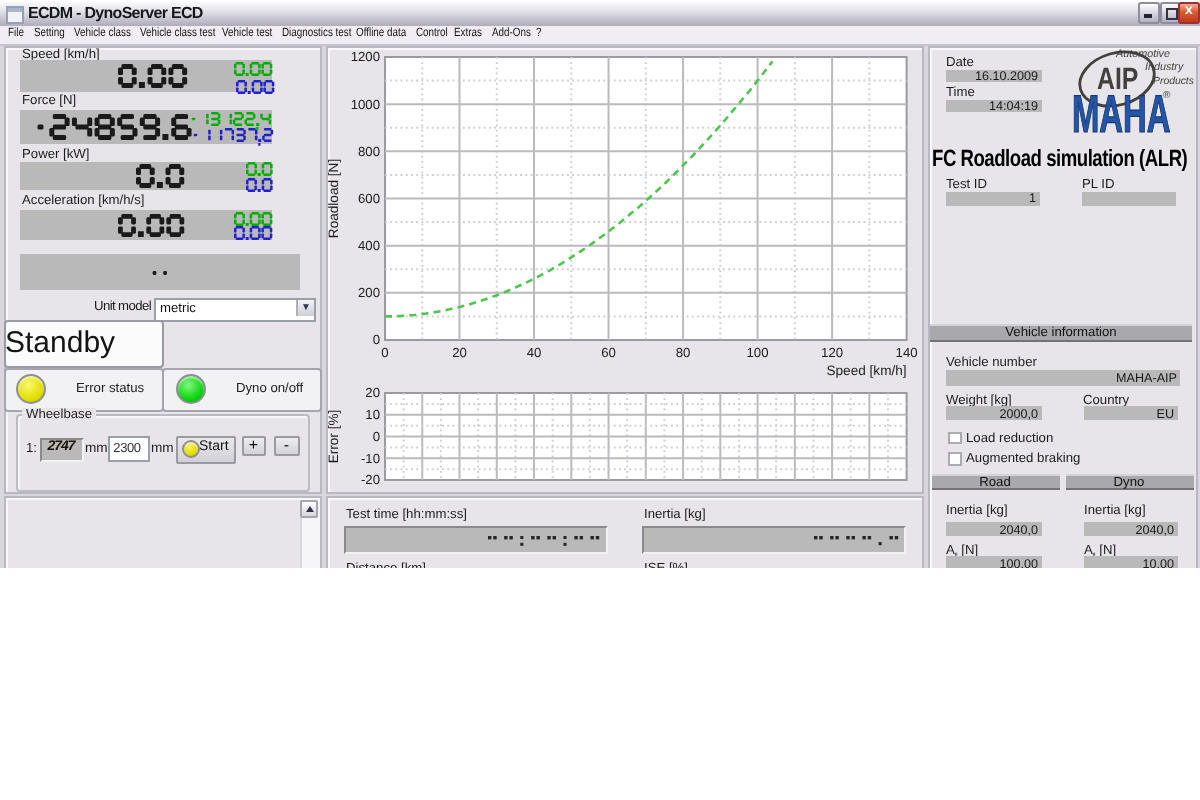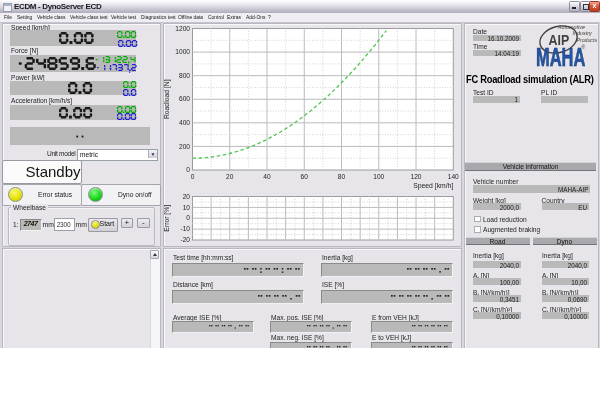--- a/index.html
+++ b/index.html
@@ -1,16 +1,16 @@
 <!DOCTYPE html>
 <html><head>
 <meta charset="utf-8">
 <style>
 html,body{margin:0;padding:0;}
-#root{position:relative;width:600px;height:348px;overflow:hidden;
+#root{position:relative;width:600px;height:284px;overflow:hidden;
   font-family:"Liberation Sans",sans-serif;background:#D9D7DD;}
 .abs{position:absolute;}
 .panel{position:absolute;background:#E7E5EA;border:1px solid #B9B8C0;
   box-shadow:inset 1px 1px 0 #F8F8FA;}
 .lbl{position:absolute;font-size:6.6px;color:#1c1c1c;white-space:nowrap;letter-spacing:0px;}
 .dispbox{position:absolute;background:#B9B9B9;}
 .sunk{position:absolute;background:#B9B9B9;border-top:1px solid #8a8a8a;border-left:1px solid #8a8a8a;border-bottom:1px solid #f2f2f2;border-right:1px solid #f2f2f2;}
 .valtxt{position:absolute;font-size:6.3px;color:#1a1a1a;text-align:right;white-space:nowrap;}
 .hdrbar{position:absolute;background:#A9A8AD;border-top:1px solid #D4D3D8;border-bottom:1px solid #737278;
   font-size:6.6px;color:#111;text-align:center;line-height:6px;}
@@ -61,21 +61,21 @@
 <div class="lbl" style="left:11px;top:97px;">Acceleration [km/h/s]</div>
 <div class="dispbox" style="left:10px;top:104.5px;width:126px;height:15px;"></div>
 <div class="dispbox" style="left:10px;top:127px;width:140px;height:18px;"></div>
 <div class="lbl" style="left:47px;top:150px;font-size:6.6px;letter-spacing:-0.3px;">Unit model</div>
 <div class="abs" style="left:77px;top:148.5px;width:79px;height:10px;background:#fff;border:1px solid #9aA0a8;">
   <span style="position:absolute;left:2px;top:1.2px;font-size:6.6px;color:#111;">metric</span>
   <span style="position:absolute;right:0px;top:0px;width:8px;height:8px;background:linear-gradient(#f4f3f6,#cfcdd6);border-left:1px solid #b0aeb8;color:#335;font-size:5px;text-align:center;line-height:8px;">▼</span>
 </div>
 
 <div class="abs" style="left:1.5px;top:160px;width:78px;height:22px;background:#FBFBFC;border:1px solid #9a9aa4;border-radius:2px;
-  font-size:15px;color:#141414;text-align:right;line-height:21.5px;">Standby</div>
+  font-size:15px;color:#141414;text-align:left;line-height:21.5px;">Standby</div>
 <div class="abs" style="left:1.5px;top:183.5px;width:78px;height:20px;background:#F2F1F4;border:1px solid #A4A4AC;border-radius:2px;"></div>
 <div class="abs" style="left:81px;top:183.5px;width:78px;height:20px;background:#F2F1F4;border:1px solid #A4A4AC;border-radius:2px;"></div>
 <div class="abs led" style="left: 8px; top: 187px; width: 13px; height: 13px; background: radial-gradient(circle at 40% 35%, rgb(248, 248, 112), rgb(227, 224, 0) 60%, rgb(184, 180, 0)); border-radius: 50%; border: 1px solid rgb(143, 143, 151); box-shadow: rgba(255, 255, 255, 0.6) 0px 1px 1px inset;"></div>
 <div class="lbl" style="left:38px;top:190.5px;">Error status</div>
 <div class="abs led" style="left: 87.5px; top: 187px; width: 13px; height: 13px; background: radial-gradient(circle at 40% 35%, rgb(128, 248, 128), rgb(18, 212, 18) 60%, rgb(0, 168, 0)); border-radius: 50%; border: 1px solid rgb(143, 143, 151); box-shadow: rgba(255, 255, 255, 0.6) 0px 1px 1px inset;"></div>
 <div class="lbl" style="left:118px;top:190.5px;">Dyno on/off</div>
 
 <div class="abs" style="left:8px;top:207px;width:145px;height:37px;border:1px solid #bcbac2;border-radius:2px;box-shadow:inset 1px 1px 0 #f6f6f8;"></div>
 <div class="lbl" style="left:11px;top:204px;background:#E7E5EA;padding:0 2px;">Wheelbase</div>
 <div class="lbl" style="left:13px;top:221px;">1:</div>

